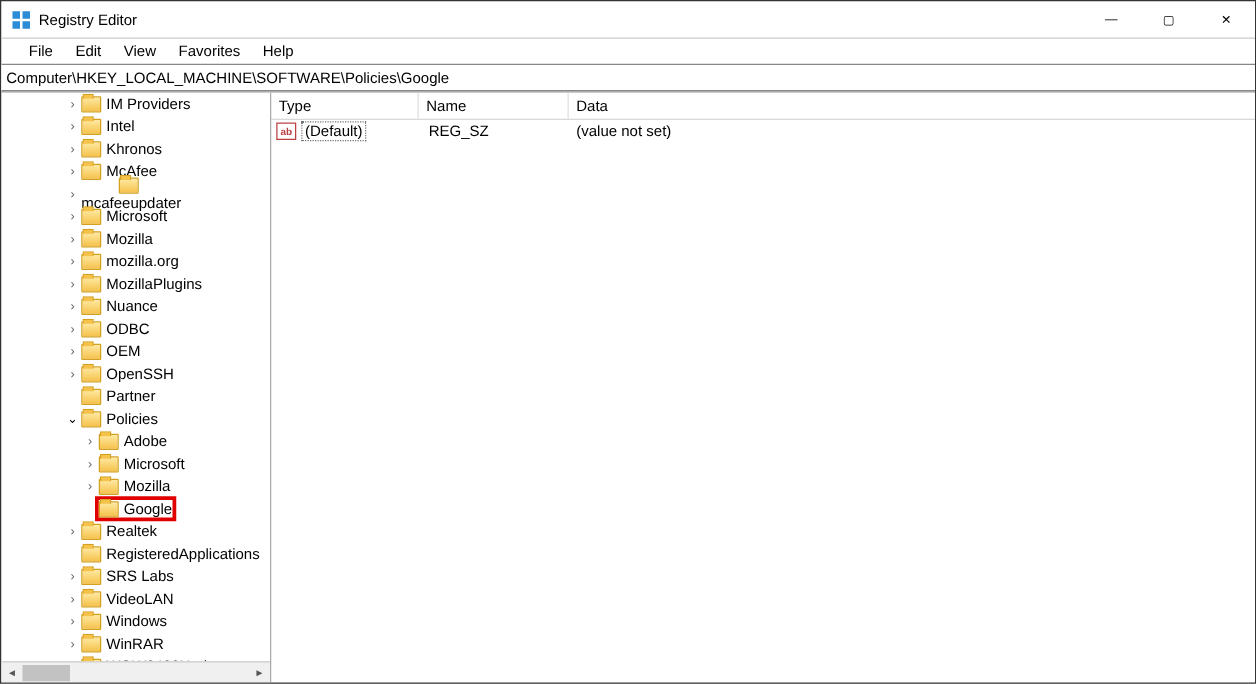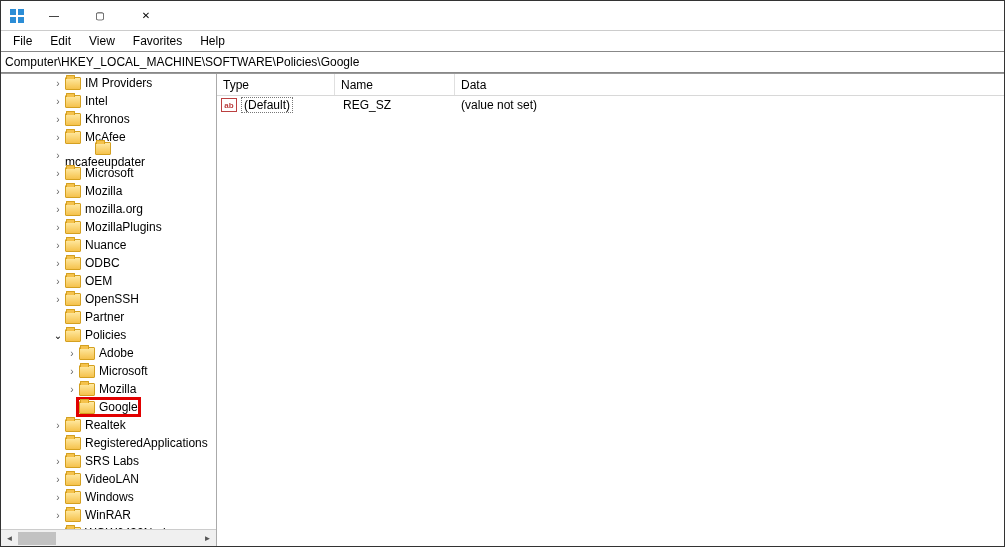--- a/index.html
+++ b/index.html
@@ -39,21 +39,21 @@
     display: flex;
     align-items: center;
     justify-content: center;
     font-family: "Segoe UI Symbol", sans-serif;
     font-size: 10px;
   }
   .menubar {
     height: 20px;
     display: flex;
     align-items: center;
-    padding: 0 4px;
+    padding: 0 14px;
     gap: 2px;
   }
   .menuitem {
     padding: 2px 8px;
   }
   .addressbar {
     height: 22px;
     border-top: 1px solid #888;
     border-bottom: 1px solid #888;
     display: flex;
@@ -184,20 +184,21 @@
 </head>
 <body>
 
 <div class="titlebar">
   <svg class="titlebar-icon" viewBox="0 0 16 16">
     <rect x="1" y="1" width="6" height="6" fill="#2b8dd6"></rect>
     <rect x="9" y="1" width="6" height="6" fill="#2b8dd6"></rect>
     <rect x="1" y="9" width="6" height="6" fill="#2b8dd6"></rect>
     <rect x="9" y="9" width="6" height="6" fill="#2b8dd6"></rect>
   </svg>
+  <div class="titlebar-title">Registry Editor</div>
   <div class="winctrls">
     <div class="winctrl">—</div>
     <div class="winctrl">▢</div>
     <div class="winctrl">✕</div>
   </div>
 </div>
 
 <div class="menubar">
   <div class="menuitem">File</div>
   <div class="menuitem">Edit</div>

